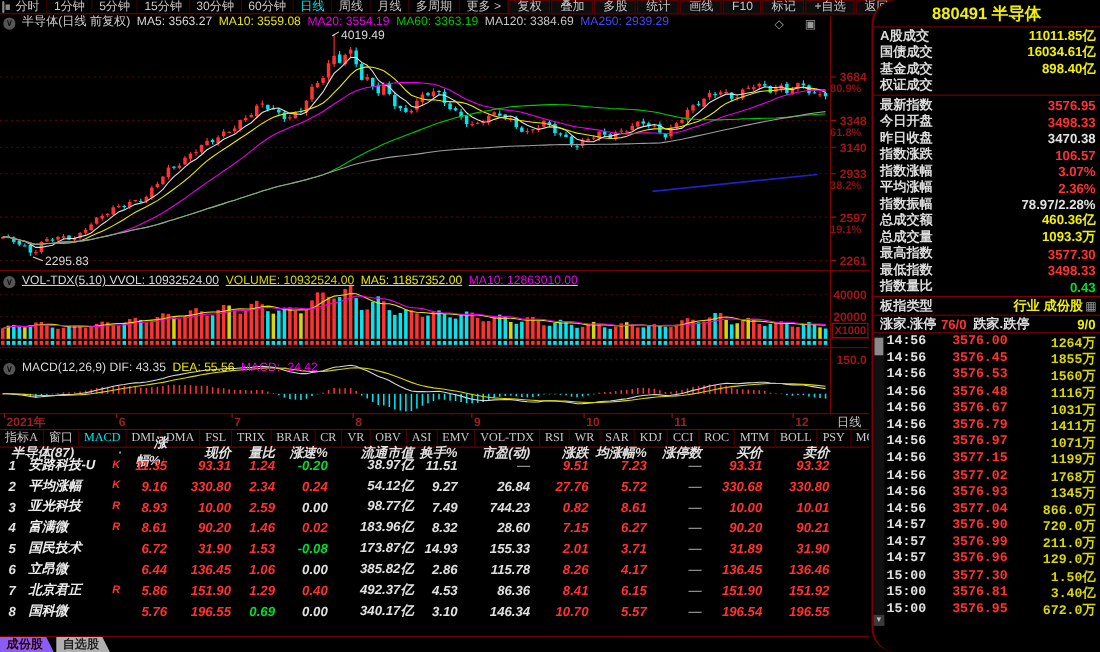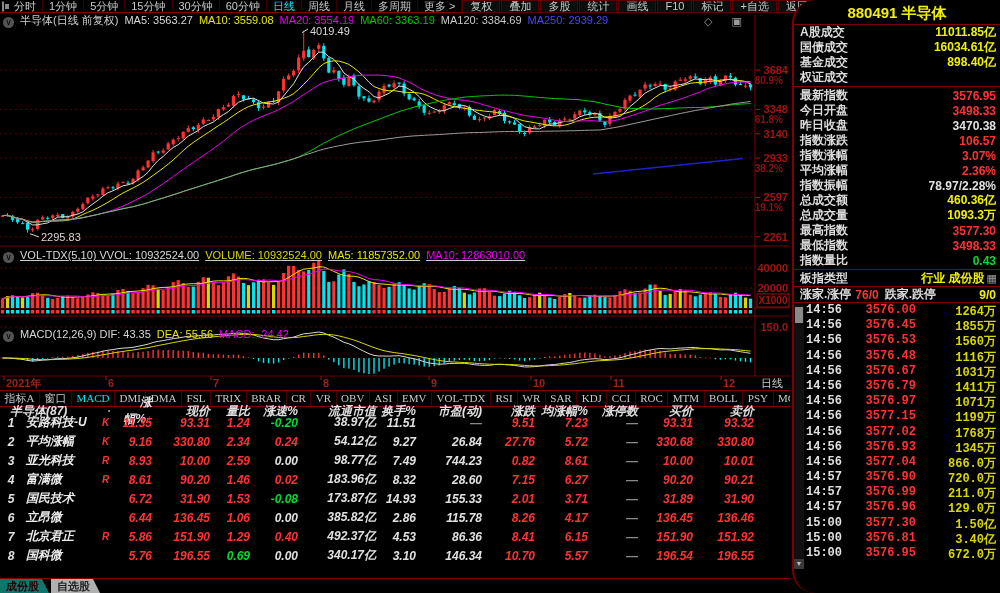--- a/index.html
+++ b/index.html
@@ -55,21 +55,21 @@
   .shead .first{text-align:left;padding-left:10px;}
   .sort-arrow{color:#ff2222;}
   .cell{text-align:right;padding-right:2px;}
   .cell.num{color:#e0e0e0;text-align:center;padding:0;}
   .cell.name{color:#ececec;text-align:left;padding-left:4px;white-space:nowrap;overflow:hidden;}
   .cell.mark{color:#ff3232;font-size:10px;text-align:left;padding:0;}
   .c-r{color:#ff3232}.c-g{color:#00dc32}.c-y{color:#f0f000}.c-w{color:#e0e0e0}.c-d{color:#8a8a8a}
   
   .btabs{position:absolute;left:0;top:578px;width:790px;height:15px;border-top:1px solid #7e0000;display:flex;align-items:flex-end;background:#000;}
   .btab{height:14px;line-height:14px;padding:0 10px 0 6px;font-size:11px;font-weight:bold;color:#2a0000;clip-path:polygon(0 0,calc(100% - 7px) 0,100% 100%,0 100%);}
-  .btab.sel{background:#0f766e;}
+  .btab.sel{background:#8b5cf6;}
   .btab.unsel{background:#b0b0b0;color:#222;margin-left:2px;}
 </style>
 </head>
 <body>
 
 <div class="app">
 
   <div class="topbar">
     <span class="tb-icon"></span>
     <span id="tb-left"><span class="tb-item">分时</span><span class="tb-item">1分钟</span><span class="tb-item">5分钟</span><span class="tb-item">15分钟</span><span class="tb-item">30分钟</span><span class="tb-item">60分钟</span><span class="tb-item active">日线</span><span class="tb-item">周线</span><span class="tb-item">月线</span><span class="tb-item">多周期</span><span class="tb-item">更多 &gt;</span></span>

